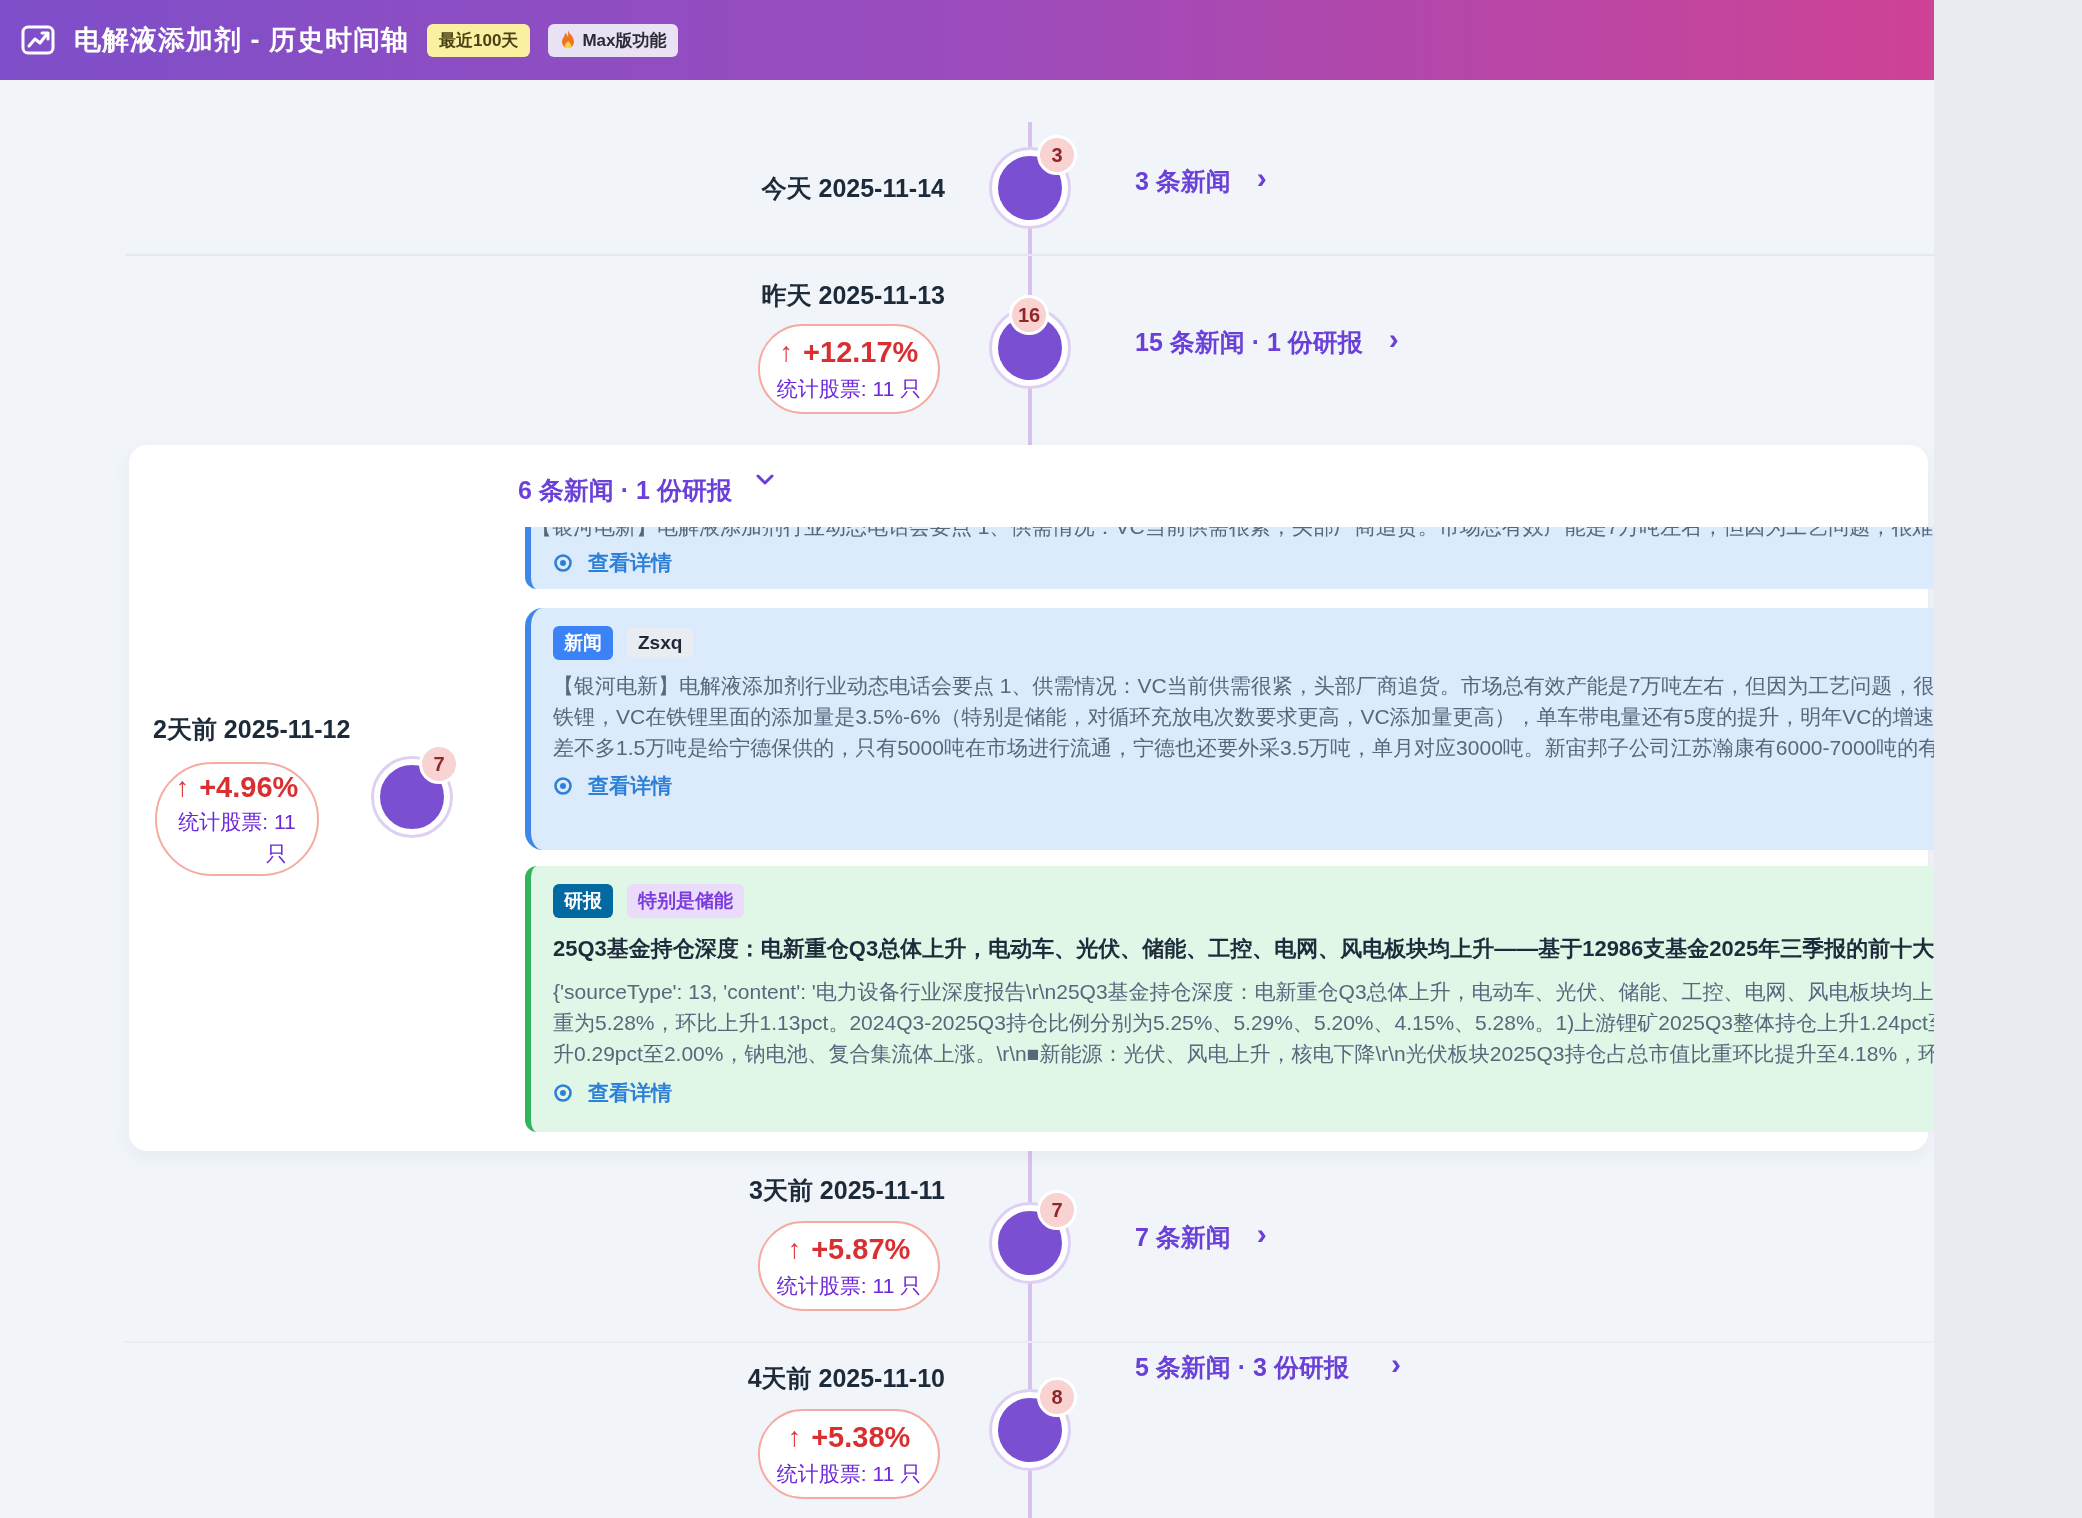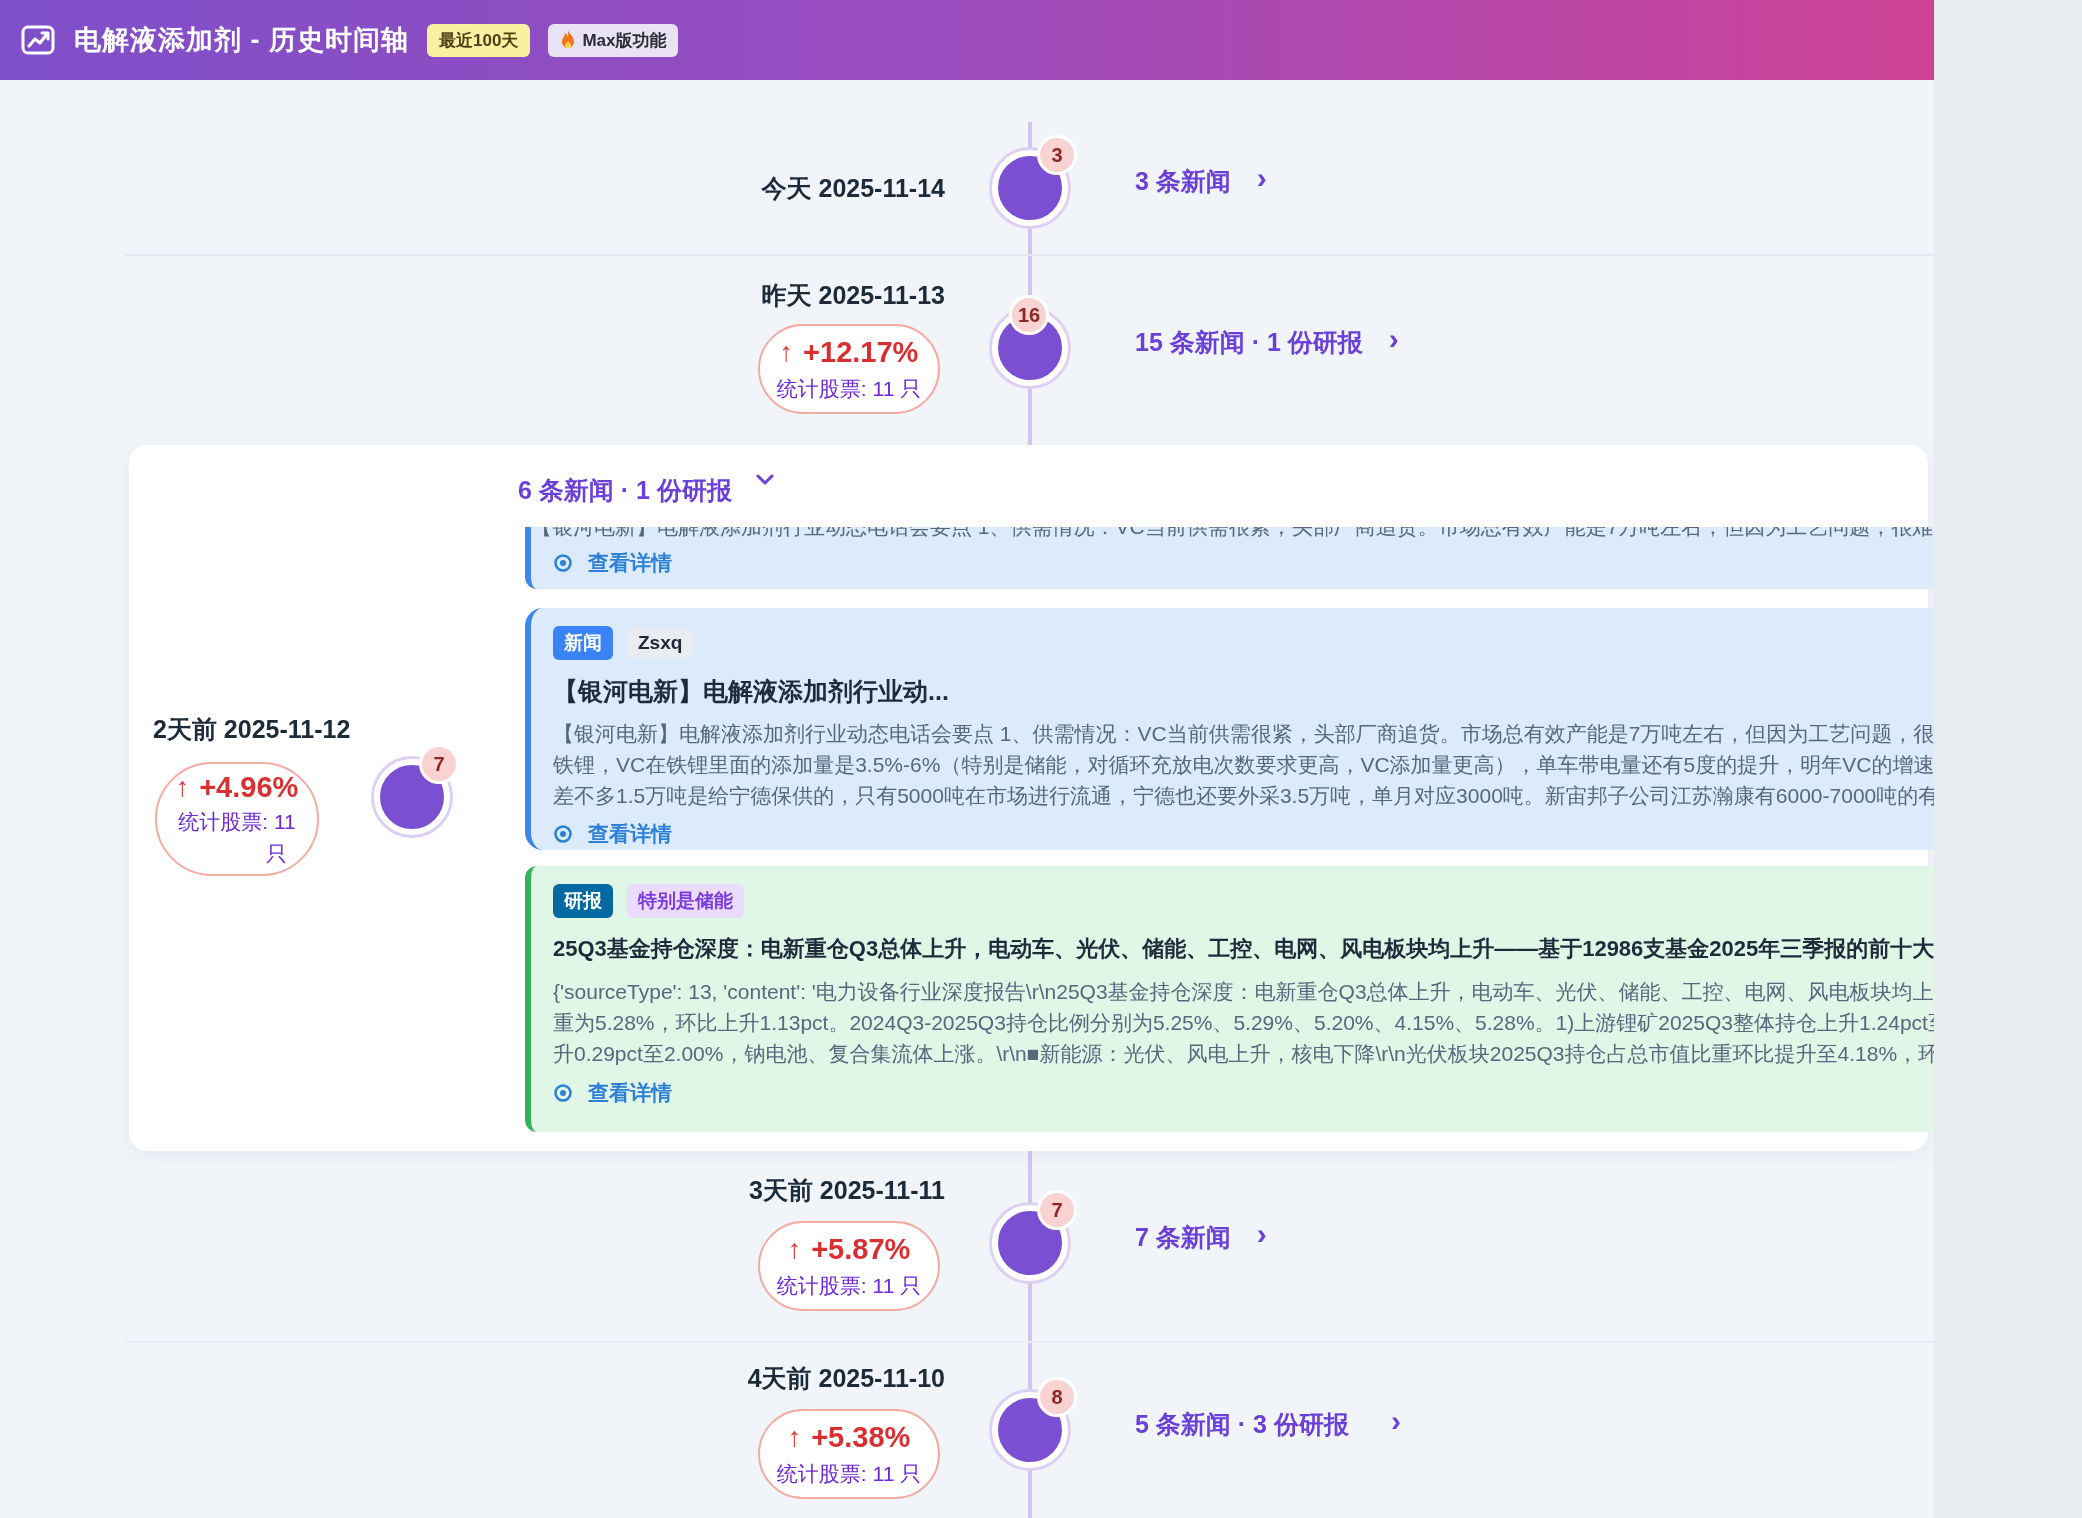--- a/index.html
+++ b/index.html
@@ -143,21 +143,20 @@
       </span>
       <span>查看详情</span>
     </div>
   </div>
 
   <div class="card card-blue" style="top:608px;height:242px;padding:18px 8px 0 22px;border-radius:18px;">
     <div class="badges">
       <span class="tag tag-news">新闻</span>
       <span class="tag tag-src">Zsxq</span>
     </div>
-    <div class="ctitle" style="font-size:25px;margin-top:15px;">【银河电新】电解液添加剂行业动...</div>
     <div style="margin-top:10px;">
       <div class="cline">【银河电新】电解液添加剂行业动态电话会要点 1、供需情况：VC当前供需很紧，头部厂商追货。市场总有效产能是7万吨左右，但因为工艺问题，很难开满（80%的产能利用率属于正常水平，</div>
       <div class="cline">铁锂，VC在铁锂里面的添加量是3.5%-6%（特别是储能，对循环充放电次数要求更高，VC添加量更高），单车带电量还有5度的提升，明年VC的增速预计将比电芯增速高出5%-10%，因此明年V</div>
       <div class="cline">差不多1.5万吨是给宁德保供的，只有5000吨在市场进行流通，宁德也还要外采3.5万吨，单月对应3000吨。新宙邦子公司江苏瀚康有6000-7000吨的有效产能，但明年新宙邦的增长要求很高（</div>
     </div>
     <div class="vlink" style="margin-top:9px;">
       <span style="display:flex;">
         <svg width="20" height="20" viewBox="0 0 20 20">
             <circle cx="10" cy="10" r="7.5" stroke="#2e80d6" stroke-width="2.6" fill="none"></circle>
             <circle cx="10" cy="10" r="3" fill="#2e80d6"></circle>
@@ -207,21 +206,21 @@
   <div class="date" style="left:645px;top:1362px;width:300px;text-align:right;">4天前 2025-11-10</div>
   <div class="pill" style="left:758px;top:1409px;width:182px;height:90px;">
     <span class="pct">
         <span class="arrow">↑</span>
         <span>+5.38%</span>
       </span>
     <span class="stocks">统计股票: 11 只</span>
   </div>
   <div class="node" style="left:992px;top:1392px;"></div>
   <div class="nbadge" style="left:1037px;top:1377px;">8</div>
-  <div class="summary" style="left:1135px;top:1401px;height:46px;gap:42px;">
+  <div class="summary" style="left:1135px;top:1344px;height:46px;gap:42px;">
     <span class="lbl">5 条新闻 · 3 份研报</span>
     <span class="chev">›</span>
   </div>
 
   <div class="sb-track"></div>
   <div class="sb-thumb"></div>
 
 </div>
 
 </body></html>

